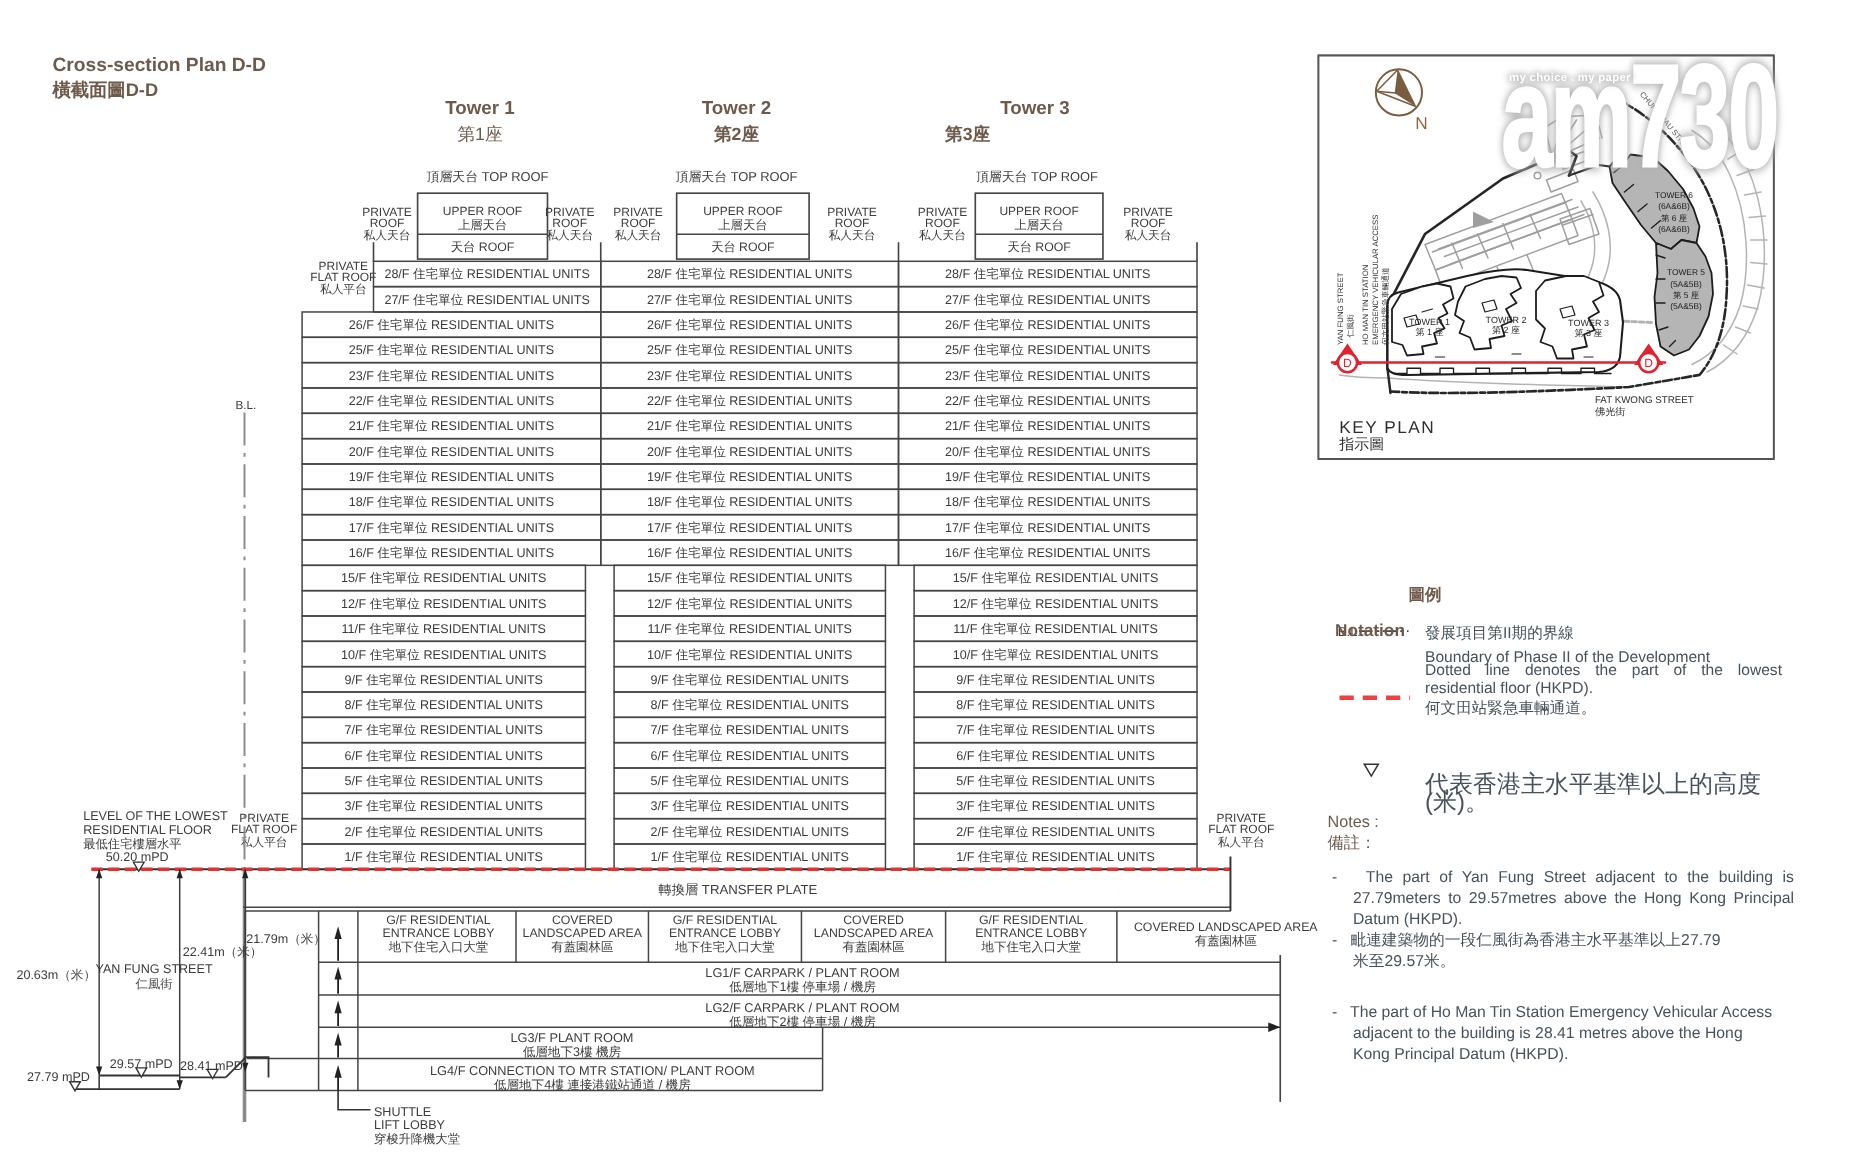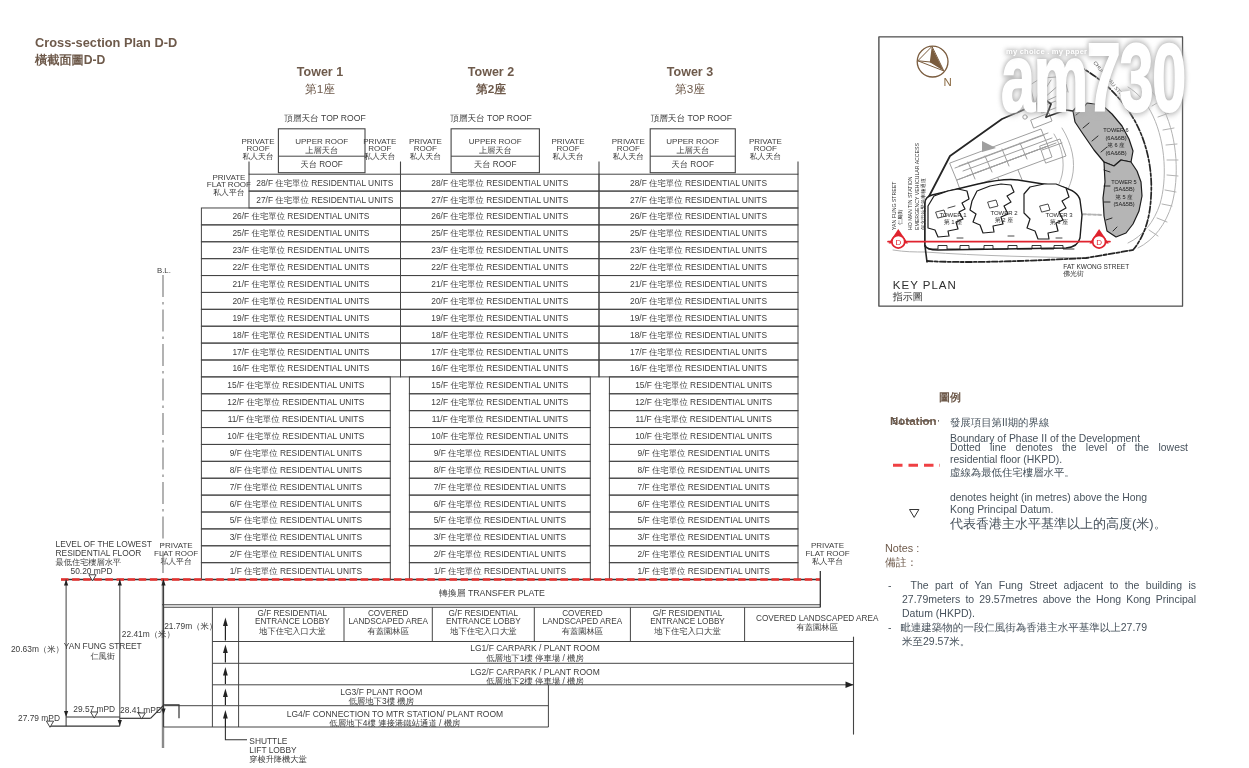--- a/index.html
+++ b/index.html
@@ -438,25 +438,25 @@
 <line x1="893" y1="465.2" x2="940" y2="465.2" stroke="#ef4043" stroke-width="3" stroke-dasharray="9.5 6"></line>
 <polygon points="909.5,509.5 918.9,509.5 914.2,517.4" fill="white" stroke="#333" stroke-width="1"></polygon>
 </svg>
 <div style="position:absolute;left:35px;top:53px;width:300px;font-size:12.2px;line-height:14px;color:#6e5a4b;font-weight:bold;text-align:left;">橫截面圖D-D</div>
     <div style="position:absolute;left:35px;top:36px;width:300px;font-size:12.8px;line-height:14px;color:#6e5a4b;font-weight:bold;text-align:left;">Cross-section Plan D-D</div>
     <div style="position:absolute;left:260px;top:65px;width:120px;font-size:12.5px;line-height:14px;color:#6e5a4b;font-weight:bold;text-align:center;">Tower 1</div>
     <div style="position:absolute;left:260px;top:81.5px;width:120px;font-size:11.8px;line-height:14px;color:#6e5a4b;font-weight:normal;text-align:center;">第1座</div>
     <div style="position:absolute;left:431px;top:65px;width:120px;font-size:12.5px;line-height:14px;color:#6e5a4b;font-weight:bold;text-align:center;">Tower 2</div>
     <div style="position:absolute;left:431px;top:81.5px;width:120px;font-size:11.8px;line-height:14px;color:#6e5a4b;font-weight:bold;text-align:center;">第2座</div>
     <div style="position:absolute;left:630px;top:65px;width:120px;font-size:12.5px;line-height:14px;color:#6e5a4b;font-weight:bold;text-align:center;">Tower 3</div>
-    <div style="position:absolute;left:630px;top:81.5px;width:120px;font-size:11.8px;line-height:14px;color:#6e5a4b;font-weight:normal;text-align:center;">第3座</div>
+    <div style="position:absolute;left:630px;top:81.5px;width:120px;font-size:11.8px;line-height:14px;color:#6e5a4b;font-weight:bold;">第3座</div>
     <div style="position:absolute;left:890px;top:378px;width:120px;font-size:11.5px;line-height:13px;color:#6e5a4b;font-weight:bold;text-align:left;margin-top:37px;">Notation</div>
     <div style="position:absolute;left:890px;top:391px;width:120px;font-size:11px;line-height:13px;color:#6e5a4b;font-weight:bold;text-align:center;">圖例</div>
     <div style="position:absolute;left:950px;top:403.5px;width:237px;font-size:10.4px;line-height:12.6px;color:#47525c;font-weight:normal;text-align:justify;margin-top:29px;">Boundary of Phase II of the Development</div>
     <div style="position:absolute;left:950px;top:417px;width:237px;font-size:10.4px;line-height:12.6px;color:#47525c;font-weight:normal;text-align:left;">發展項目第II期的界線</div>
-    <div style="position:absolute;left:950px;top:441.5px;width:238px;font-size:10.4px;line-height:12.4px;color:#47525c;font-weight:normal;text-align:justify;">Dotted line denotes the level of the lowest residential floor (HKPD).</div>
-    <div style="position:absolute;left:950px;top:467px;width:237px;font-size:10.4px;line-height:12.4px;color:#47525c;font-weight:normal;text-align:left;">虛線為最低住宅樓層水平。</div>
-    <div style="position:absolute;left:950px;top:492px;width:214px;font-size:10.4px;line-height:12.4px;color:#47525c;font-weight:normal;text-align:left;">denotes height (in metres) above the Hong Kong Principal Datum.</div>
-    <div style="position:absolute;left:950px;top:517.5px;width:237px;font-size:13px;line-height:12.4px;color:#47525c;font-weight:normal;text-align:left;">代表香港主水平基準以上的高度(米)。</div>
+    <div style="position:absolute;left:950px;top:441.5px;width:238px;font-size:10.4px;line-height:12.4px;color:#47525c;font-weight:normal;text-align:justify;">Dotted line denotes the part of the lowest residential floor (HKPD).</div>
+    <div style="position:absolute;left:950px;top:467px;width:237px;font-size:10.4px;line-height:12.4px;color:#47525c;font-weight:normal;text-align:left;">何文田站緊急車輛通道。</div>
+    <div style="position:absolute;left:950px;top:517.5px;width:237px;font-size:16px;line-height:12.4px;color:#47525c;font-weight:normal;text-align:left;">代表香港主水平基準以上的高度(米)。</div>
     <div style="position:absolute;left:885px;top:542px;width:100px;font-size:10.8px;line-height:13px;color:#6e5a4b;font-weight:normal;text-align:left;">Notes :</div>
     <div style="position:absolute;left:885px;top:556px;width:100px;font-size:10.8px;line-height:13px;color:#6e5a4b;font-weight:normal;text-align:left;">備註：</div>
     <div style="position:absolute;left:888px;top:577.5px;width:308px;font-size:10.5px;line-height:14px;color:#47525c;font-weight:normal;text-align:justify;padding-left:14px;text-indent:-14px;">-&nbsp;&nbsp; The part of Yan Fung Street adjacent to the building is 27.79meters to 29.57metres above the Hong Kong Principal Datum (HKPD).</div>
     <div style="position:absolute;left:888px;top:619.5px;width:301px;font-size:10.5px;line-height:14px;color:#47525c;font-weight:normal;text-align:justify;padding-left:14px;text-indent:-14px;">-&nbsp;&nbsp; 毗連建築物的一段仁風街為香港主水平基準以上27.79<br>米至29.57米。</div>
+    <div style="position:absolute;left:888px;top:667.5px;width:301px;font-size:10.5px;line-height:14px;color:#47525c;font-weight:normal;text-align:left;padding-left:14px;text-indent:-14px;">-&nbsp;&nbsp; The part of Ho Man Tin Station Emergency Vehicular Access adjacent to the building is 28.41 metres above the Hong Kong Principal Datum (HKPD).</div>
 </div>
 </body></html>

